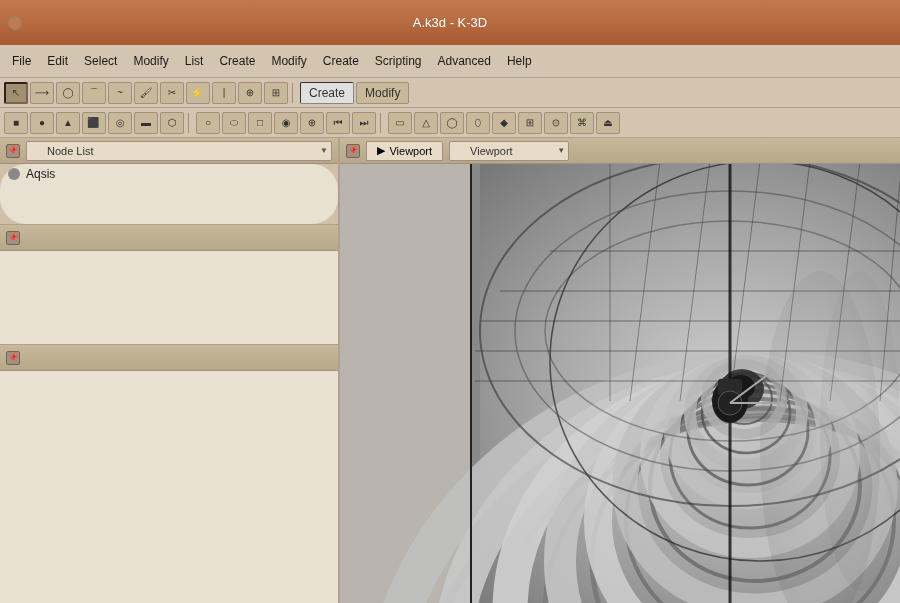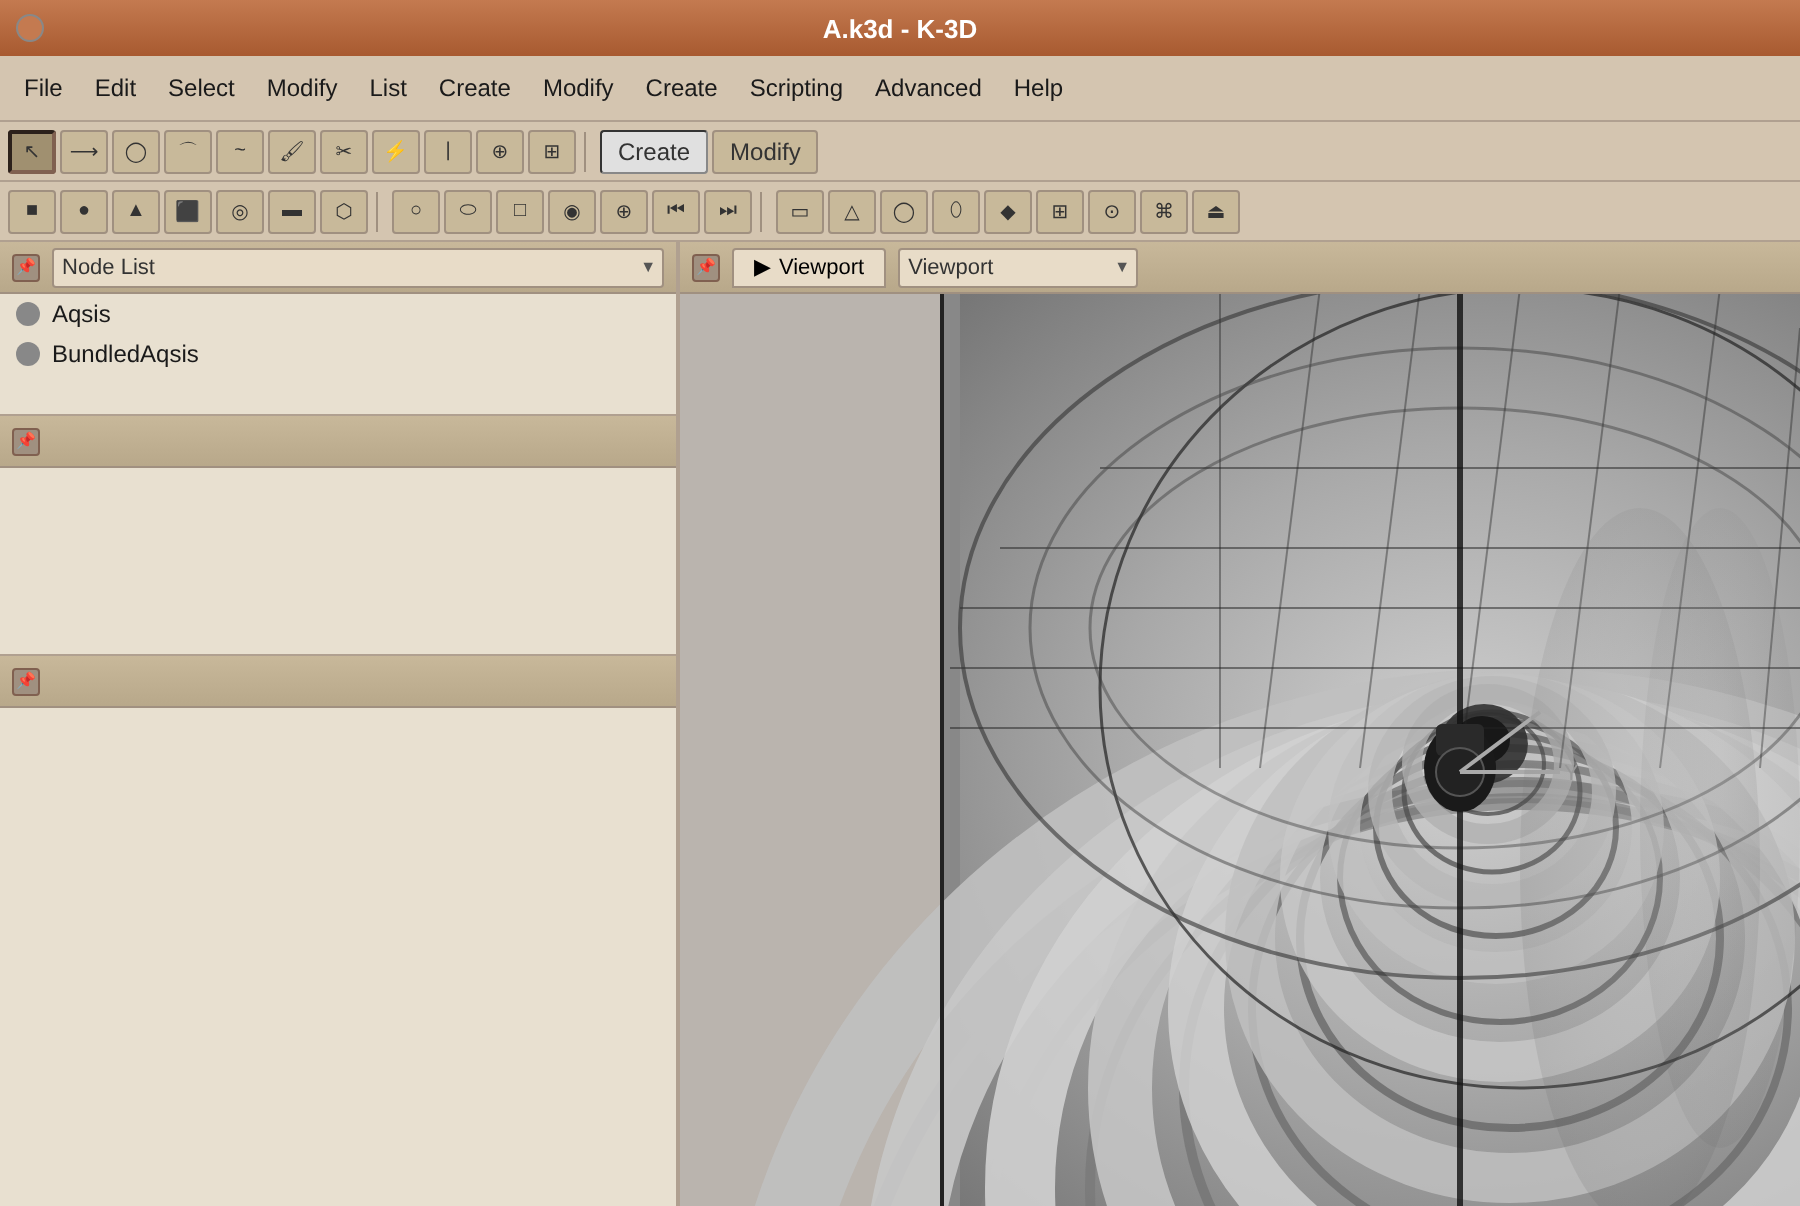--- a/index.html
+++ b/index.html
@@ -1,27 +1,27 @@
 <!DOCTYPE html>
 <html><head>
   <meta charset="utf-8">
   <style>
     * { margin: 0; padding: 0; box-sizing: border-box; }
     body { width: 900px; height: 603px; overflow: hidden; font-family: 'Segoe UI', Tahoma, sans-serif; font-size: 12px; background: #d4c5b0; }
 
     
     #titlebar {
-      height: 28px;
+      height: 45px;
       background: linear-gradient(to bottom, #c47a50, #a85a30);
       display: flex;
       align-items: center;
       justify-content: center;
       color: white;
       font-size: 13px;
-      font-weight: bold;
+      font-weight: normal;
       position: relative;
     }
     #titlebar .window-controls {
       position: absolute;
       left: 8px;
       display: flex;
       align-items: center;
       gap: 4px;
     }
     .win-btn {
@@ -132,21 +132,21 @@
       font-size: 8px;
       cursor: pointer;
     }
     .panel-select {
       flex: 1;
       height: 20px;
       background: #e8dcc8;
       border: 1px solid #a09080;
       border-radius: 2px;
       font-size: 11px;
-      padding: 0 4px;
+      padding: 0 20px;
       color: #333;
       cursor: pointer;
       appearance: none;
       -webkit-appearance: none;
       position: relative;
     }
     .panel-select-wrap {
       flex: 1;
       position: relative;
       display: flex;
@@ -161,20 +161,21 @@
       color: #555;
     }
 
     
     .panel-list {
       background: #e8e0d0;
       flex: 1;
       overflow-y: auto;
       min-height: 60px;
       max-height: 80px;
+      border-radius: 26px;
     }
     .list-item {
       display: flex;
       align-items: center;
       padding: 2px 8px;
       height: 20px;
       gap: 6px;
       font-size: 12px;
       color: #1a1a1a;
       cursor: pointer;
@@ -359,24 +360,20 @@
           <select class="panel-select">
             <option>Node List</option>
           </select>
         </div>
       </div>
       <div class="panel-list">
         <div class="list-item">
           <div class="list-item-icon"></div>
           <span>Aqsis</span>
         </div>
-        <div class="list-item">
-          <div class="list-item-icon"></div>
-          <span>BundledAqsis</span>
-        </div>
       </div>
     </div>
 
     <div class="panel-section history-section" style="max-height:120px;">
       <div class="panel-header">
         <div class="panel-pin">📌</div>
       </div>
       <div class="history-content" style="flex:1; background:#e8e0d0; min-height:90px;"></div>
     </div>
 

